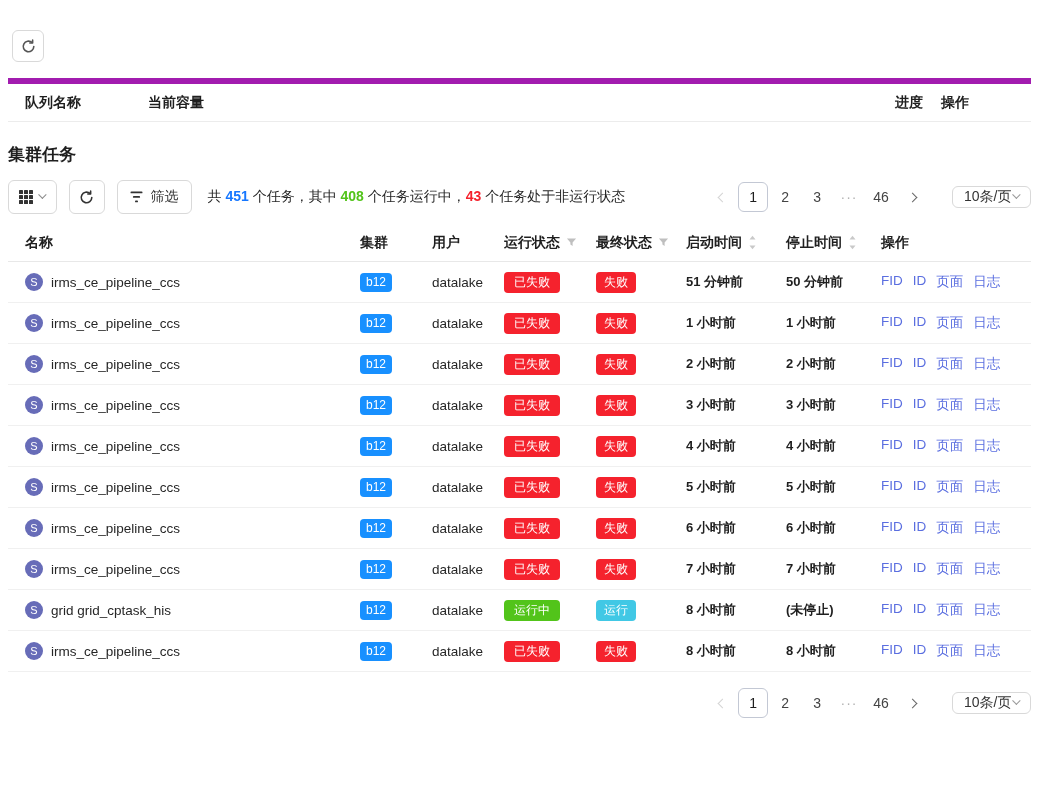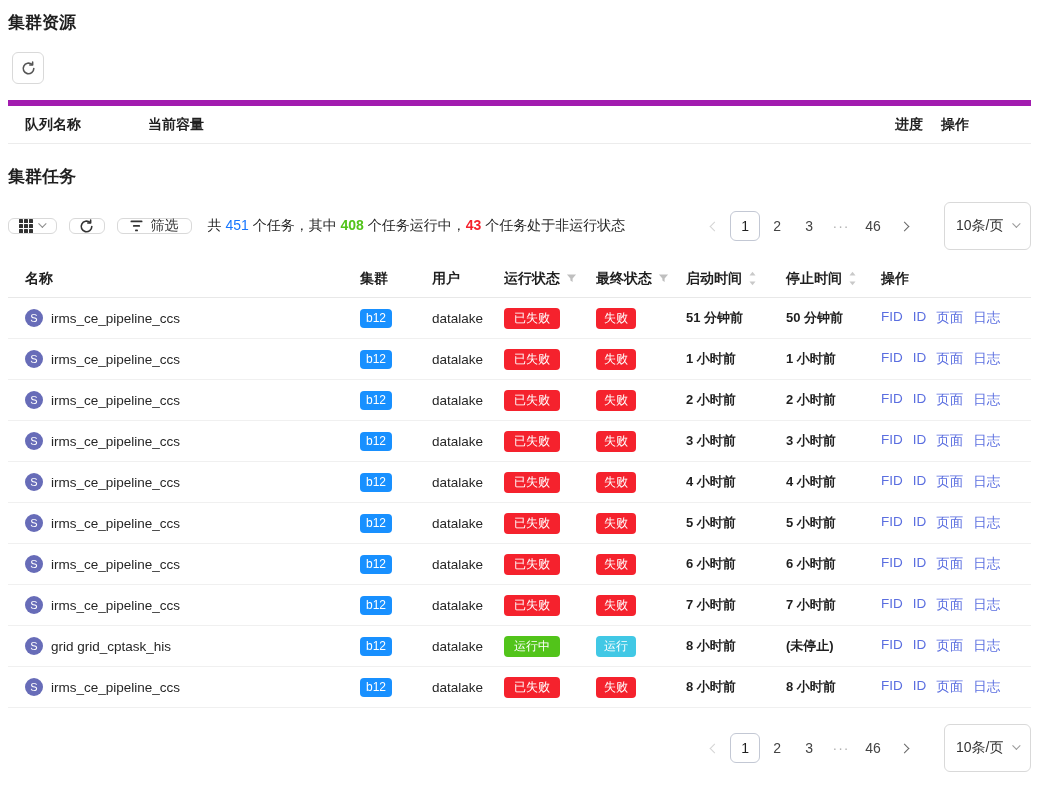--- a/index.html
+++ b/index.html
@@ -1,21 +1,21 @@
 <!DOCTYPE html>
 <html style="--link: #5a6ee0; --progress: #1677ff; --avatar: #676cb8;"><head>
 <meta charset="utf-8">
 <style>
   *{box-sizing:border-box;margin:0;padding:0}
   html,body{width:1039px;height:790px;background:#fff;overflow:hidden}
   body{font-family:"Liberation Sans","DejaVu Sans",sans-serif;color:#333;font-size:14px}
   .page{padding:12px 8px 0 8px;width:1039px}
   .section-title{font-size:17px;font-weight:700;color:#1f1f1f;line-height:22px}
   .icon-btn{width:32px;height:32px;border:1px solid #d9d9d9;border-radius:6px;background:#fff;display:inline-flex;align-items:center;justify-content:center;color:#555;cursor:pointer}
-  .btn{height:16px;border:1px solid #d9d9d9;border-radius:6px;background:#fff;display:inline-flex;align-items:center;justify-content:center;gap:8px;padding:0 12px;font-size:14px;color:#333;cursor:pointer}
+  .btn{height:34px;border:1px solid #d9d9d9;border-radius:6px;background:#fff;display:inline-flex;align-items:center;justify-content:center;gap:8px;padding:0 12px;font-size:14px;color:#333;cursor:pointer}
   .btn.square{width:36px;padding:0}
   
   .chev{display:inline-block;width:7px;height:7px;border-top:1.6px solid currentColor;border-right:1.6px solid currentColor}
   .chev.left{transform:rotate(-135deg)}
   .chev.right{transform:rotate(45deg)}
   .chev.down{transform:rotate(135deg);margin-top:-4px}
   .chev.sm{width:5.5px;height:5.5px;color:#8c8c8c}
   
   .res-toolbar{margin:18px 0 13px 4px}
   .res-table{border-top:6px solid #a21caf;margin-top:16px}
@@ -31,21 +31,21 @@
   .tasks-title{margin-top:22px}
   .toolbar{display:flex;align-items:center;gap:12px;margin-top:14px}
   .summary{margin-left:4px;color:#262626;font-size:14px;white-space:nowrap}
   .pager-bar{margin-left:auto;display:flex;align-items:center;gap:26px}
   .pagination{display:flex;align-items:center;gap:2px;font-size:14px;color:#444}
   .pg-btn{width:28px;height:28px;display:inline-flex;align-items:center;justify-content:center;color:#666;cursor:pointer}
   .pg-btn.disabled{color:#d4d4d4;cursor:default}
   .pg-item{min-width:30px;height:30px;display:inline-flex;align-items:center;justify-content:center;border-radius:6px;cursor:pointer;color:#444;padding:0 4px}
   .pg-item.current{border:1px solid #c3c8d4;color:#1f1f1f}
   .pg-ellipsis{min-width:30px;text-align:center;color:#b3b3b3;letter-spacing:1px;cursor:pointer}
-  .select{height:48px;border:1px solid #d9d9d9;border-radius:6px;display:inline-flex;align-items:center;gap:10px;padding:0 11px;font-size:14px;color:#333;background:#fff;cursor:pointer}
+  .select{height:22px;border:1px solid #d9d9d9;border-radius:6px;display:inline-flex;align-items:center;gap:2px;padding:0 11px;font-size:14px;color:#333;background:#fff;cursor:pointer}
   .select .chev{color:#999}
   
   .task-table{margin-top:10px}
   .thead,.trow{display:grid;grid-template-columns:344px 72px 72px 92px 90px 100px 95px 1fr;align-items:center}
   .thead{height:38px;border-bottom:1px solid #e8e8e8;color:#1f1f1f}
   .trow{height:41px;border-bottom:1px solid #f0f0f0;font-size:13.5px;color:#262626}
   .th{display:flex;align-items:center;gap:6px;padding-left:8px;font-weight:600;font-size:14px}
   .th:first-child{padding-left:17px}
   .cell{padding-left:8px}
   .name-cell{padding-left:17px;display:flex;align-items:center;gap:8px}
@@ -55,21 +55,20 @@
   .badge.final{padding:0 8px}
   .time{font-weight:600;color:#1f1f1f;font-size:13px}
   .actions{display:flex;gap:10px;padding-left:8px;align-items:flex-start}
   .bottom-bar{display:flex;justify-content:flex-end;margin-top:16px}
 </style>
 </head>
 <body>
 
 <div class="page">
 
-  <h2 class="section-title">集群资源</h2>
 
   <div class="res-toolbar">
     <button class="icon-btn">
       <svg width="15" height="15" viewBox="0 0 16 16" fill="none" stroke="currentColor" stroke-width="1.7" stroke-linecap="round" stroke-linejoin="round">
         <path d="M13.65 8A5.65 5.65 0 1 1 11.7 3.7"></path>
         <path d="M12.4 1.2v3h-3"></path>
       </svg>
     </button>
   </div>
 
@@ -109,21 +108,21 @@
 
     <button class="btn">
       <svg width="13" height="12" viewBox="0 0 13 12" fill="currentColor">
         <rect x="0.5" y="0.6" width="12" height="1.7" rx="0.85"></rect>
         <rect x="2.9" y="5.1" width="7.2" height="1.7" rx="0.85"></rect>
         <rect x="5" y="9.6" width="3" height="1.7" rx="0.85"></rect>
       </svg>
       <span>筛选</span>
     </button>
 
-    <div class="summary"><span>共 </span><span style="color: rgb(22, 119, 255); font-weight: 400;">451</span><span> 个任务，其中 </span><span style="color: rgb(82, 196, 26); font-weight: 700;">408</span><span> 个任务运行中，</span><span style="color: rgb(245, 34, 45); font-weight: 700;">43</span><span> 个任务处于非运行状态</span></div>
+    <div class="summary"><span>共 </span><span style="color: rgb(22, 119, 255); font-weight: 700;">451</span><span> 个任务，其中 </span><span style="color: rgb(82, 196, 26); font-weight: 700;">408</span><span> 个任务运行中，</span><span style="color: rgb(245, 34, 45); font-weight: 700;">43</span><span> 个任务处于非运行状态</span></div>
 
     <div class="pager-bar">
       <div class="pagination">
           <span class="pg-btn disabled">
             <span class="chev left"></span>
           </span>
           <span class="pg-item current">1</span>
           <span class="pg-item">2</span>
           <span class="pg-item">3</span>
           <span class="pg-ellipsis">···</span>

